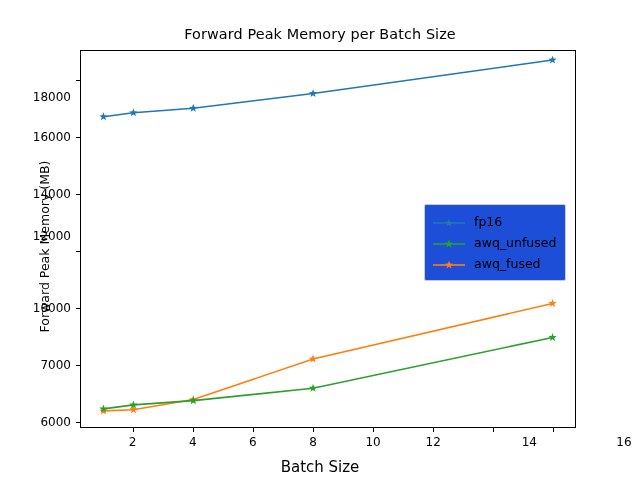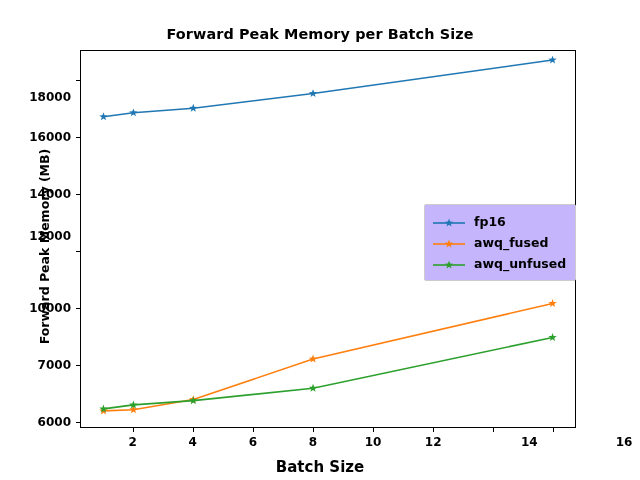--- a/index.html
+++ b/index.html
@@ -12,21 +12,20 @@
     height: 480px;
     font-family: "DejaVu Sans", sans-serif;
     color: #000000;
     overflow: hidden;
   }
   #figure {
     position: relative;
     width: 640px;
     height: 480px;
     background: #ffffff;
-    font-weight: bold;
   }
   #chart-title {
     position: absolute;
     left: 0;
     top: 26px;
     width: 640px;
     text-align: center;
     font-size: 14.4px;
     color: #000000;
     letter-spacing: 0.1px;
@@ -103,21 +102,21 @@
     text-align: center;
     font-size: 15px;
   }
   
   #legend {
     position: absolute;
     left: 424px;
     top: 204px;
     border: 1px solid #cccccc;
     border-radius: 2px;
-    background: #c4b5fd;
+    background: #1d4ed8;
     padding: 6px 9px 6px 7px;
     box-sizing: border-box;
   }
   .legend-row {
     display: flex;
     align-items: center;
     height: 21px;
   }
   .legend-sample {
     width: 34px;
@@ -210,27 +209,27 @@
   <div id="legend">
       <div class="legend-row">
         <div class="legend-sample"><svg width="34" height="14" viewBox="0 0 34 14">
             <line x1="1" y1="7" x2="33" y2="7" stroke="#1f77b4" stroke-width="1.6"></line>
             <path d="M17.00,2.60L18.06,5.54L21.18,5.64L18.71,7.56L19.59,10.56L17.00,8.80L14.41,10.56L15.29,7.56L12.82,5.64L15.94,5.54Z" fill="#1f77b4"></path>
           </svg></div>
         <div class="legend-label">fp16</div>
       </div>
       <div class="legend-row">
         <div class="legend-sample"><svg width="34" height="14" viewBox="0 0 34 14">
+            <line x1="1" y1="7" x2="33" y2="7" stroke="#2ca02c" stroke-width="1.6"></line>
+            <path d="M17.00,2.60L18.06,5.54L21.18,5.64L18.71,7.56L19.59,10.56L17.00,8.80L14.41,10.56L15.29,7.56L12.82,5.64L15.94,5.54Z" fill="#2ca02c"></path>
+          </svg></div>
+        <div class="legend-label">awq_unfused</div>
+      </div>
+      <div class="legend-row">
+        <div class="legend-sample"><svg width="34" height="14" viewBox="0 0 34 14">
             <line x1="1" y1="7" x2="33" y2="7" stroke="#ff7f0e" stroke-width="1.6"></line>
             <path d="M17.00,2.60L18.06,5.54L21.18,5.64L18.71,7.56L19.59,10.56L17.00,8.80L14.41,10.56L15.29,7.56L12.82,5.64L15.94,5.54Z" fill="#ff7f0e"></path>
           </svg></div>
         <div class="legend-label">awq_fused</div>
       </div>
-      <div class="legend-row">
-        <div class="legend-sample"><svg width="34" height="14" viewBox="0 0 34 14">
-            <line x1="1" y1="7" x2="33" y2="7" stroke="#2ca02c" stroke-width="1.6"></line>
-            <path d="M17.00,2.60L18.06,5.54L21.18,5.64L18.71,7.56L19.59,10.56L17.00,8.80L14.41,10.56L15.29,7.56L12.82,5.64L15.94,5.54Z" fill="#2ca02c"></path>
-          </svg></div>
-        <div class="legend-label">awq_unfused</div>
-      </div>
     </div>
 
 </div>
 
 </body></html>

